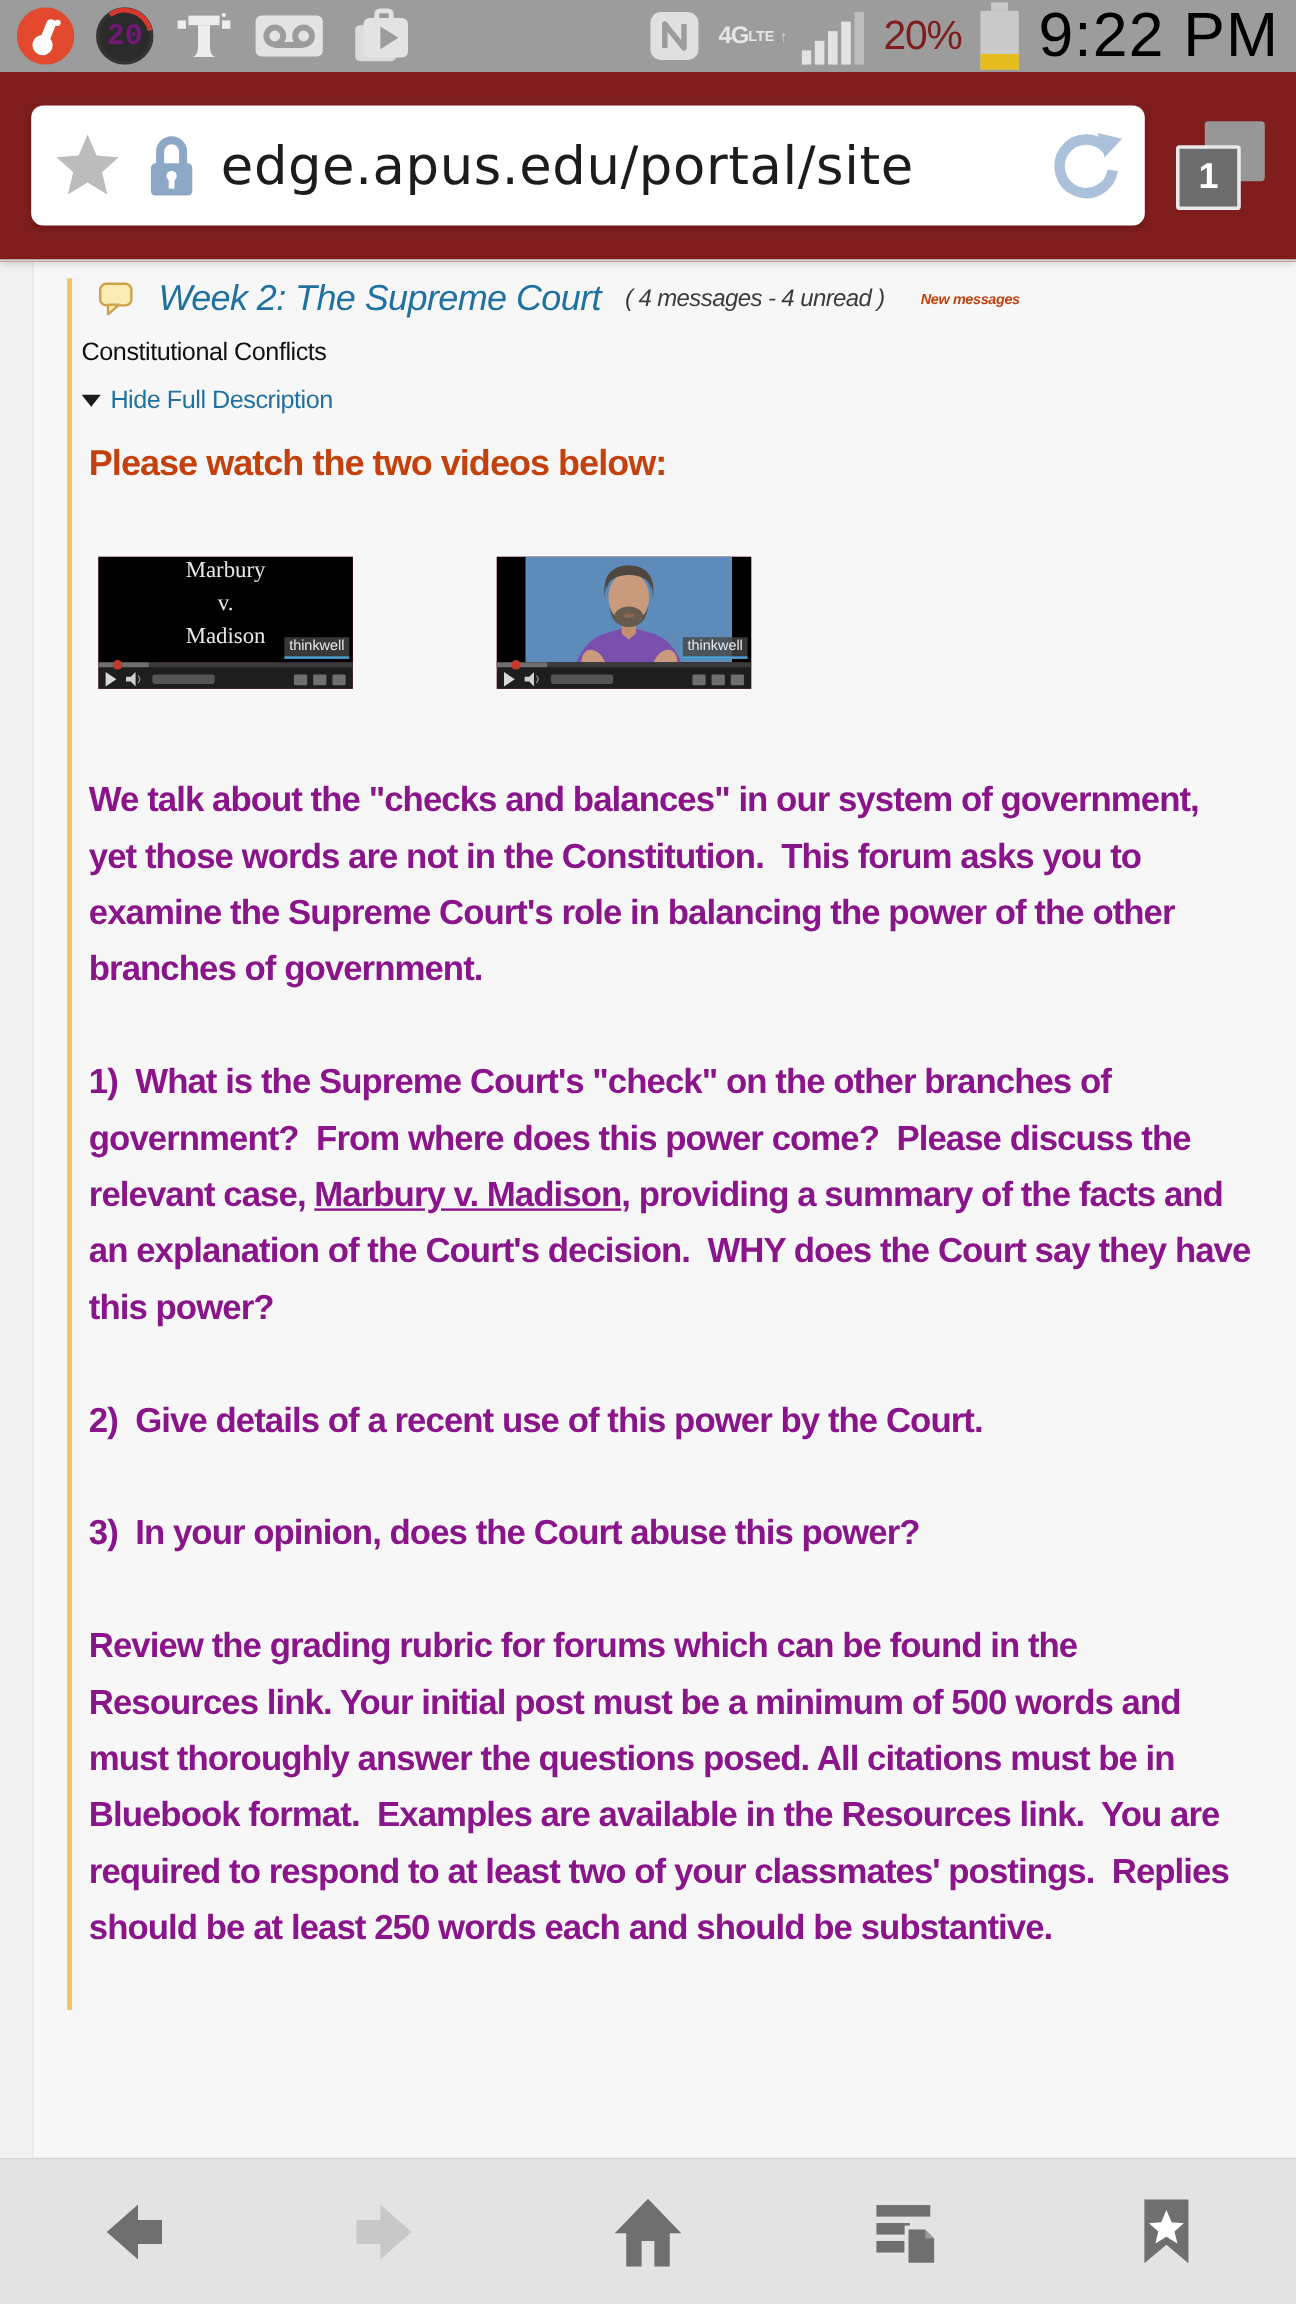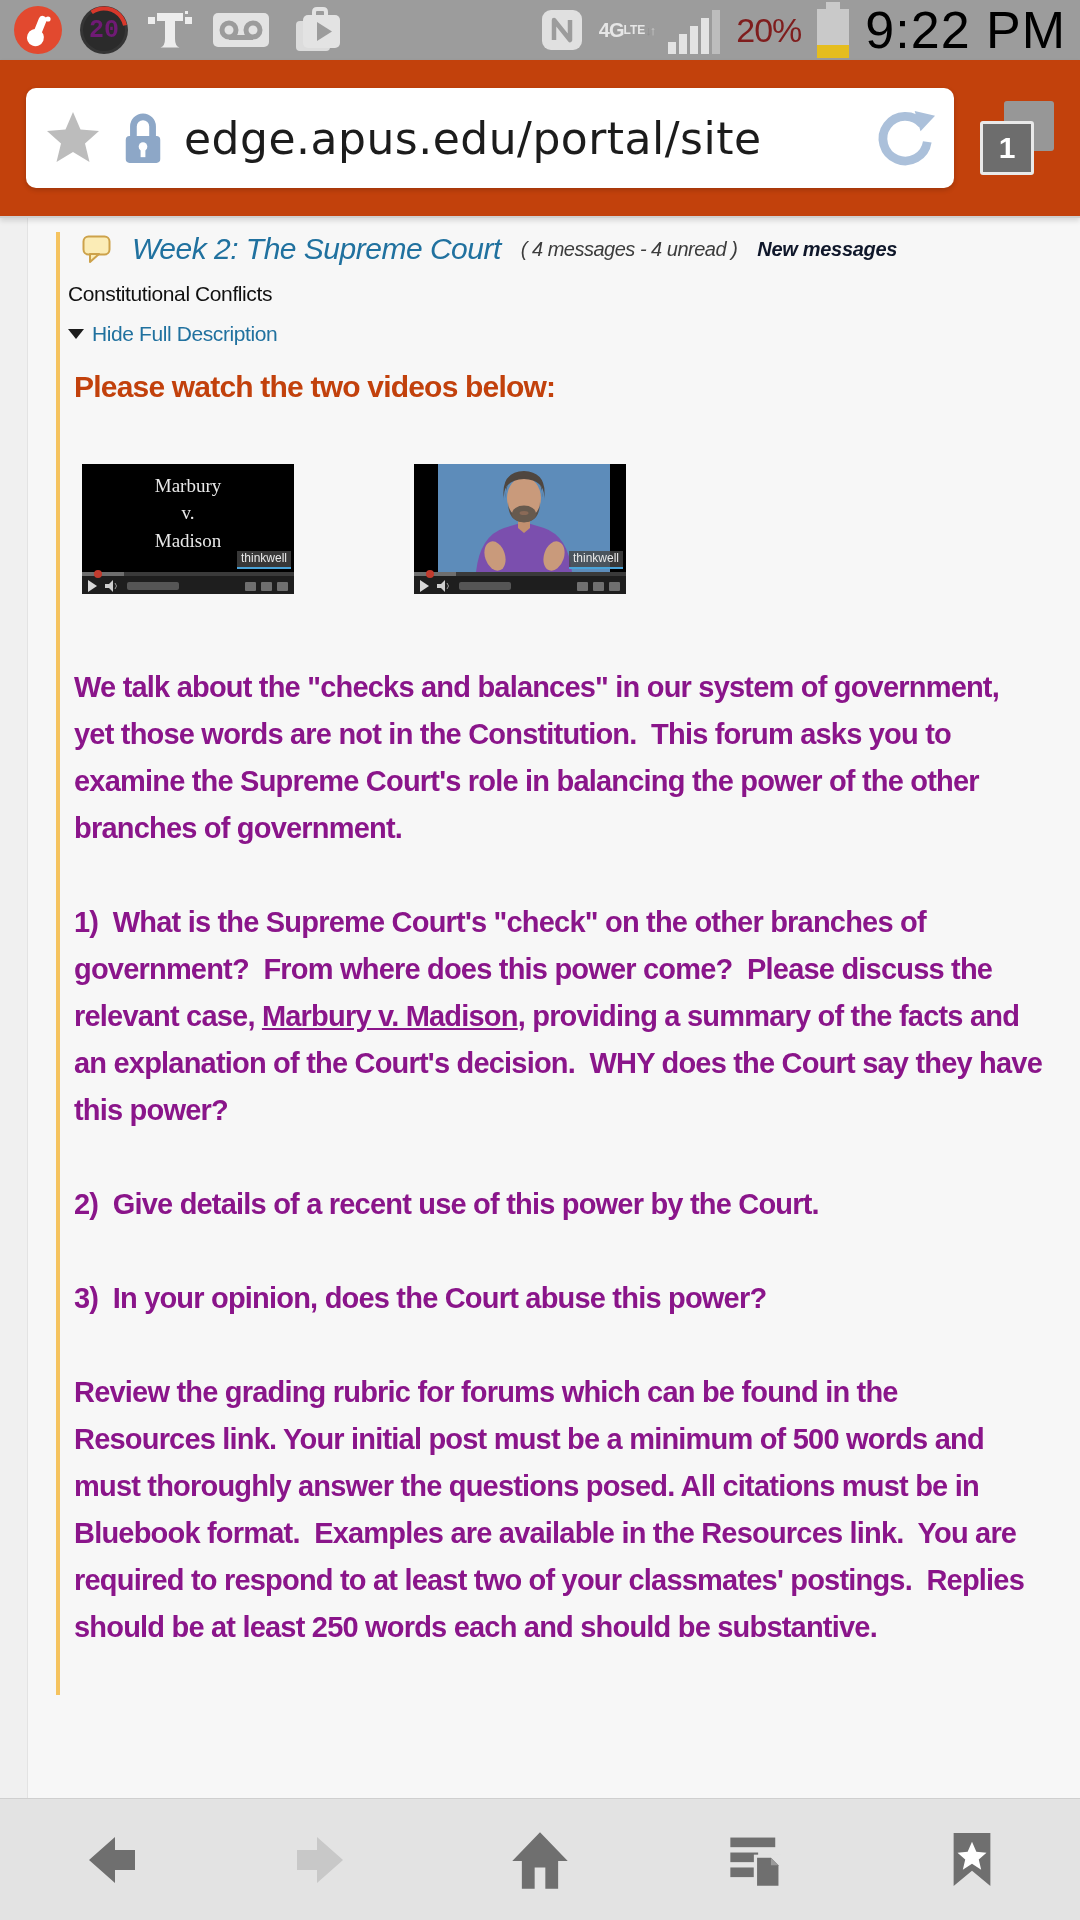--- a/index.html
+++ b/index.html
@@ -19,49 +19,49 @@
   .lte-block .arrows { font-size:13px; letter-spacing:-2px; }
   .lte-block .arrows .dn { color:#8f8f8f; } .lte-block .arrows .up { color:#cfcfcf; }
   .pct { color:#7f1d1d; font-size:34px; letter-spacing:-1px; }
   .clock { color:#000000; font-size:52px; letter-spacing:1px; }
   .battery { position:relative; width:36px; height:56px; }
   .battery .nub { position:absolute; top:0; left:11px; width:14px; height:7px; background:#c9c9c9; }
   .battery .body { position:absolute; top:7px; left:2px; right:2px; bottom:0; background:#c9c9c9; }
   .battery .fill { position:absolute; left:2px; right:2px; bottom:0; height:13px; background:#e5bd1e; }
 
   
-  .chrome { height:158px; background:#c2410c; display:flex; align-items:center; padding:12px 26px; gap:26px;
+  .chrome { height:158px; background:#7f1d1d; display:flex; align-items:center; padding:12px 26px; gap:26px;
             border-bottom:2px solid #cfcfcf; box-shadow:0 3px 5px rgba(0,0,0,.12); flex:0 0 auto; position:relative; z-index:3; }
   .url-pill { flex:1; height:100px; background:#fff; border-radius:10px; box-shadow:0 2px 5px rgba(0,0,0,.18);
               display:flex; align-items:center; padding:0 18px; gap:18px; }
   .url-text { flex:1; font-size:44px; color:#1c1c1c; letter-spacing:0.5px; white-space:nowrap; overflow:hidden;
               font-family:"DejaVu Sans", cursive, sans-serif; }
   .tab-btn { position:relative; width:74px; height:74px; flex:0 0 auto; }
   .tab-btn .back { position:absolute; top:0; right:0; width:50px; height:50px; background:#979797; border-radius:3px; }
   .tab-btn .front { position:absolute; bottom:0; left:0; width:54px; height:54px; background:#6d6d6d; border:3px solid #e9e9e9;
                     border-radius:3px; display:flex; align-items:center; justify-content:center;
                     color:#fff; font-size:30px; font-weight:bold; }
 
   
   .content { flex:1 1 auto; position:relative; background:#f7f7f7; overflow:hidden; }
   .gutter { position:absolute; left:0; top:0; bottom:0; width:28px; background:#f0f0f0; border-right:1px solid #e3e3e3; }
   .forum { margin:14px 30px 0 56px; border-left:4px solid #f5c35f; padding:0 0 44px 8px; }
   .forum-head { display:flex; align-items:center; gap:20px; padding-left:14px; white-space:nowrap;font-style:italic; }
   .forum-title { color:#20719f; font-size:30px; letter-spacing:-0.5px; }
   .forum-meta { color:#3c3c3c; font-size:20px; letter-spacing:-0.5px; }
-  .new-msgs { color:#0f172a; font-size:20px; font-weight:bold; letter-spacing:-0.3px; }
+  .new-msgs { color:#c2410c; font-size:12px; font-weight:bold; margin-left:10px; letter-spacing:-0.3px; }
   .subtitle { margin-top:16px; color:#111; font-size:21px; letter-spacing:-0.4px; }
   .hide-row { margin-top:16px; display:flex; align-items:center; gap:8px;text-align:right; }
   .caret { width:0; height:0; border-left:8px solid transparent; border-right:8px solid transparent; border-top:10px solid #1c1c1c; }
   .hide-link { color:#20719f; font-size:21px; letter-spacing:-0.4px; }
   .intro { margin:24px 0 60px 6px; color:#c2410c; font-weight:bold; font-size:30px; letter-spacing:-0.8px; white-space:pre-wrap; }
 
   
   .videos { display:flex; gap:120px; margin-left:14px; }
-  .thumb { width:212px; height:130px; position:relative; background:#be185d; flex:0 0 auto;text-decoration:underline; }
+  .thumb { width:212px; height:110px; position:relative; background:#be185d; flex:0 0 auto;text-decoration:underline; }
   .vid-area { position:absolute; inset:0 0 22px 0; background:#000; overflow:hidden; }
   .vid-title { position:absolute; inset:0 0 10px 0; display:flex; flex-direction:column; align-items:center; justify-content:center;
                color:#e8e8e8; font-family:"Liberation Serif", serif; font-size:19px; line-height:1.45; }
   .pillarbox { position:absolute; top:0; bottom:0; left:24px; right:16px; background:#5d8cba; }
   .watermark { position:absolute; right:3px; bottom:25px; background:rgba(70,70,70,.8); color:#e9e9e9;
                font-size:12px; padding:0 4px 1px; line-height:15px; border-bottom:2px solid #4aa3d8; }
   .vbar { position:absolute; left:0; right:0; bottom:0; height:22px; background:#1e1e1e; display:flex; align-items:center;
           gap:8px; padding:6px 6px 0; }
   .vprog { position:absolute; top:0; left:0; right:0; height:4px; background:#3a3a3a; }
   .vprog .loaded { width:20%; height:100%; background:#6e6e6e; }

